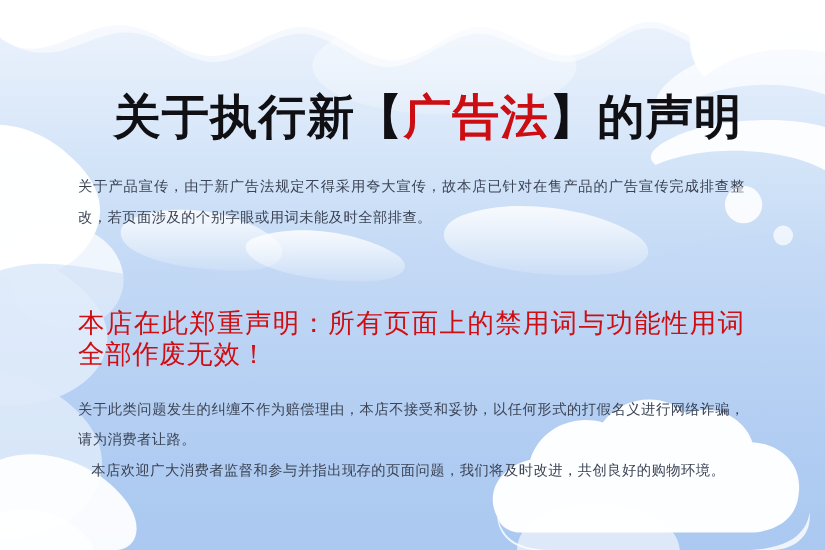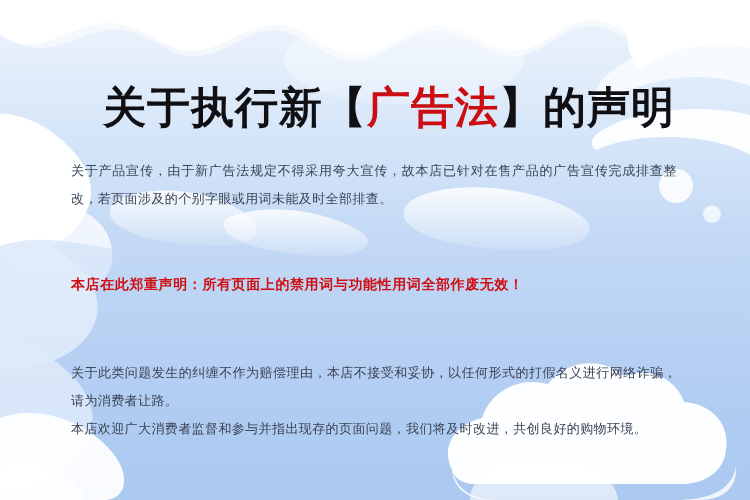--- a/index.html
+++ b/index.html
@@ -74,26 +74,26 @@
     color: #3b4354;
     letter-spacing: 0.4px;
     text-align: justify;
     text-justify: inter-character;
   }
 
   #para-notice      { top: 144px; }
   #para-declaration {
     top: 256px;
     color: #cf0e12;
-    font-weight: 700;
-    font-size: 14px;
+    font-weight: 400;
+    font-size: 24px;
     letter-spacing: 0.6px;
   }
   #para-dispute     { top: 346px; }
-  #para-welcome     { top: 402px; }
+  #para-welcome     { top: 402px; margin-left: 12px; }
 </style>
 </head>
 <body>
 
 <div id="banner">
 
   <svg id="sky-art" viewBox="0 0 750 500" preserveAspectRatio="none">
     <defs>
       <linearGradient id="gsoft" x1="0" y1="0" x2="0" y2="1">
         <stop offset="0%" stop-color="#ffffff" stop-opacity="0.95"></stop>

